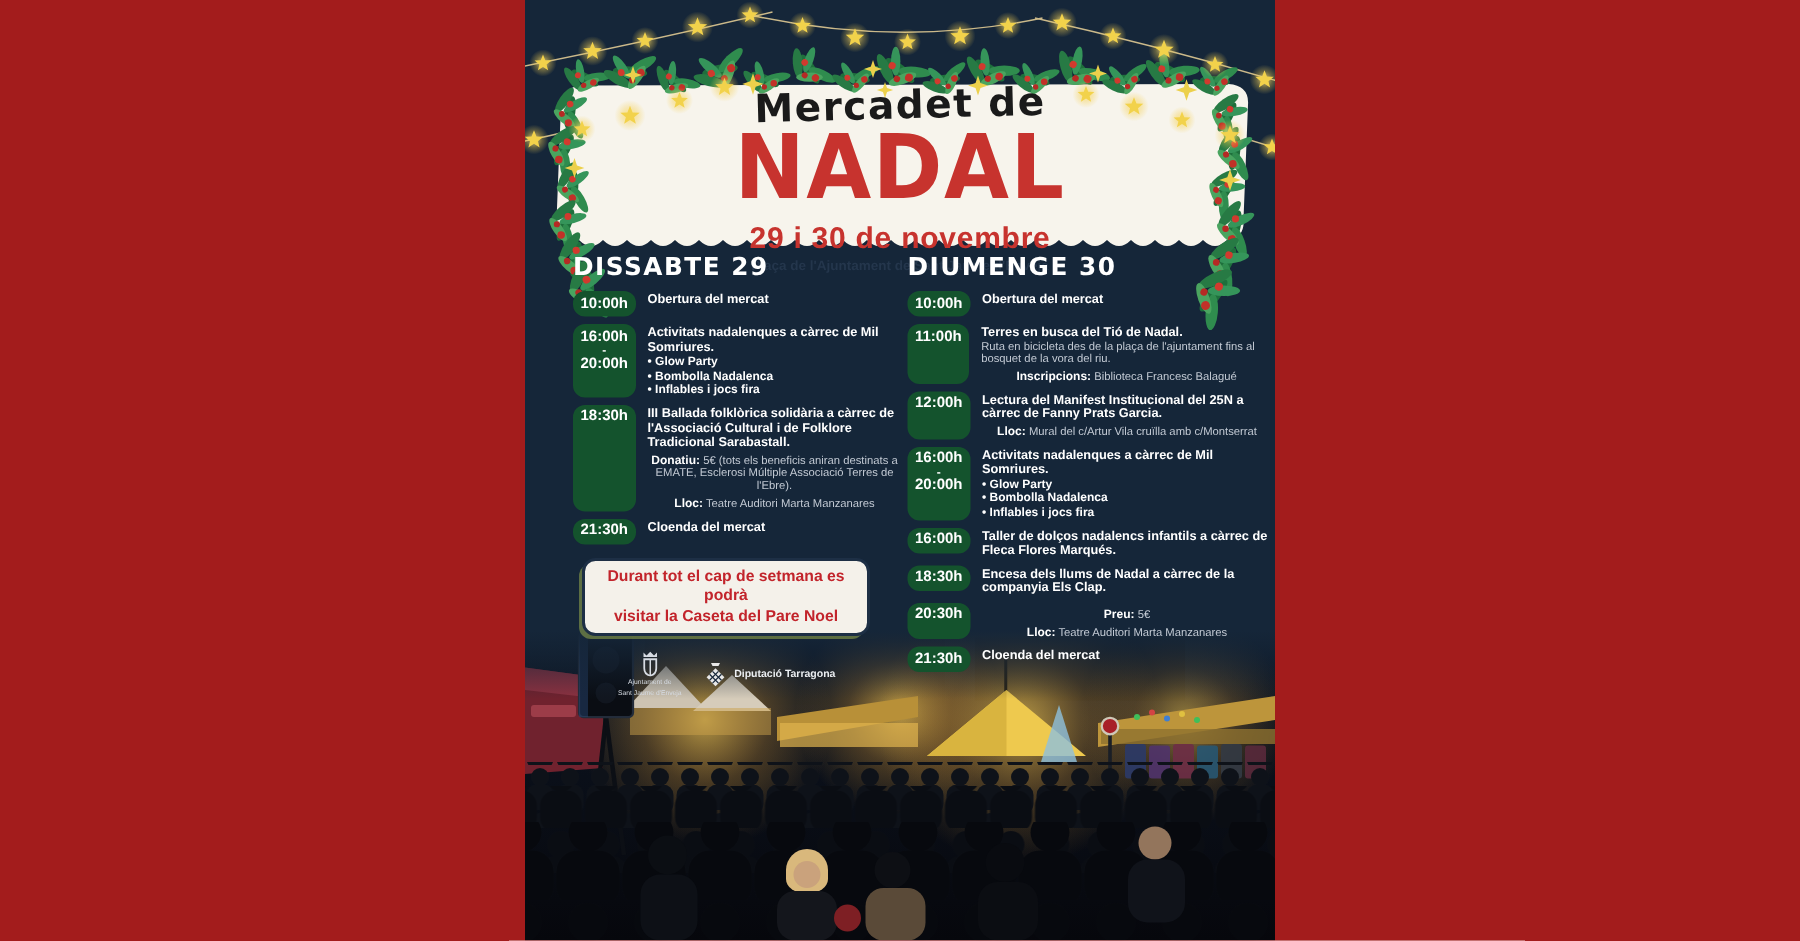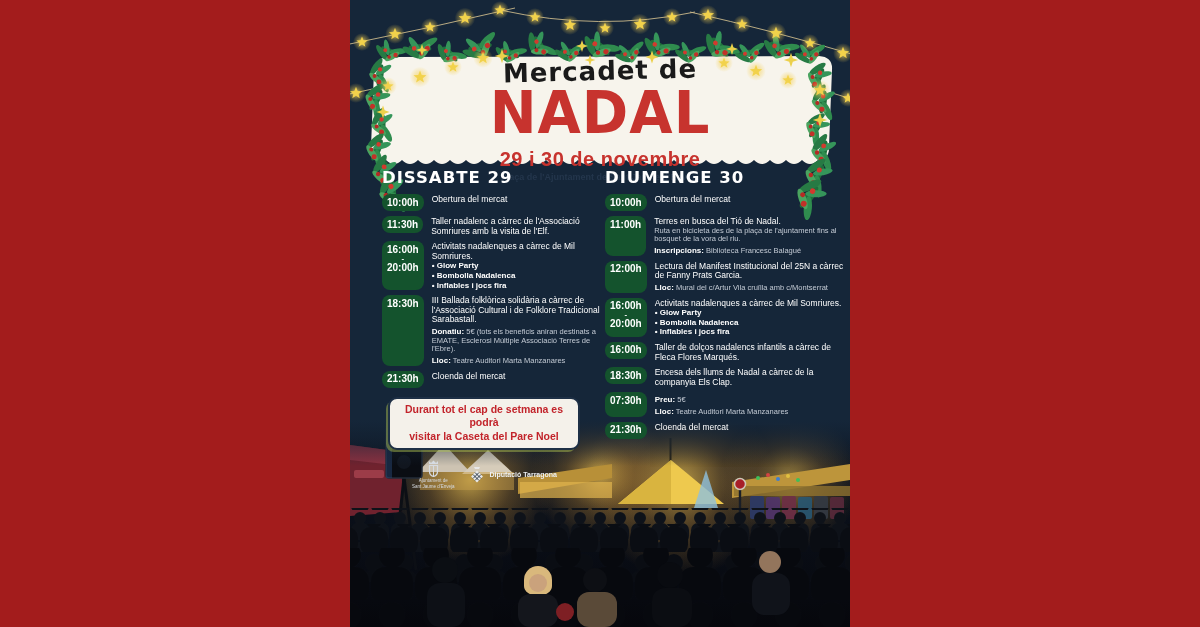--- a/index.html
+++ b/index.html
@@ -23,23 +23,23 @@
   
   .col { position:absolute; top:168px; z-index:4; }
   .col-left  { left:32px;  width:219px; }
   .col-right { left:255px; width:243px; }
   .day-title { color:#ffffff; font-family:"DejaVu Sans", sans-serif; font-weight:bold; font-size:16.5px; letter-spacing:1px; margin-bottom:7px; }
   .row { display:flex; gap:8px; margin-bottom:5px; align-items:flex-start; }
   .badge { background:#14532d; color:#fff; font-weight:bold; font-size:10px; padding:2.5px 5px; border-radius:8px; white-space:nowrap; line-height:1.2; min-width:38px; text-align:center; flex:0 0 auto; }
   .badge.tall { align-self:stretch; display:flex; flex-direction:column; justify-content:flex-start; gap:0px; }
   .badge.tall .sep { font-size:8px; line-height:0.8; }
   .etext { flex:1; padding-top:1px; }
-  .etitle  { color:#ffffff; font-weight:normal; font-size:8.5px; line-height:1.13; }
+  .etitle  { color:#ffffff; font-weight:bold; font-size:8.5px; line-height:1.13; }
   .esub    { color:#c3cad4; font-size:7.5px; line-height:1.16; }
-  .edetail { color:#c3cad4; font-size:7.5px; line-height:1.16; margin-top:2px; }
+  .edetail { color:#c3cad4; font-size:7.5px; line-height:1.16; margin-top:2px;text-align:center; }
   .edetail b { color:#ffffff; font-size:8px; }
   .ebullet { color:#ffffff; font-weight:bold; font-size:8px; line-height:1.2; }
 
   
   .notice { border:2px solid #1d2f45; background:#f4f1ea; border-radius:9px; color:#c2242b; font-weight:bold; font-size:10.5px; line-height:1.3; text-align:center; padding:4px 0; margin:9px 0 10px 6px; width:192px; box-shadow:-3px 3px 0 -1px rgba(180,200,80,0.45); }
   .logos { display:flex; align-items:center; justify-content:center; gap:16px; width:205px; }
   .logo-aj { display:flex; flex-direction:column; align-items:center; color:#d6dbe2; font-size:4.5px; line-height:1.25; text-align:center; gap:1px; }
   .logo-dp { display:flex; align-items:center; gap:5px; color:#eceff2; font-size:7px; font-weight:bold; }
 </style>
 </head>
@@ -286,26 +286,20 @@
     <div class="col col-left">
       <div class="day-title">DISSABTE 29</div>
 
       <div class="row">
         <div class="badge">10:00h</div>
         <div class="etext">
             <div class="etitle">Obertura del mercat</div>
           </div>
       </div>
 
-      <div class="row">
-        <div class="badge">11:30h</div>
-        <div class="etext">
-            <div class="etitle">Taller nadalenc a càrrec de l'Associació Somriures amb la visita de l'Elf.</div>
-          </div>
-      </div>
 
       <div class="row">
         <div class="badge tall">
           <span>16:00h</span>
           <span class="sep">-</span>
           <span>20:00h</span>
         </div>
         <div class="etext">
           <div class="etitle">Activitats nadalenques a càrrec de Mil Somriures.</div>
           <div class="ebullet">• Glow Party</div>
@@ -425,21 +419,21 @@
 
       <div class="row">
         <div class="badge">18:30h</div>
         <div class="etext">
             <div class="etitle">Encesa dels llums de Nadal a càrrec de la companyia Els Clap.</div>
           </div>
       </div>
 
       <div class="row">
         <div class="badge tall">
-          <span>07:30h</span>
+          <span>20:30h</span>
         </div>
         <div class="etext">
           <div class="edetail">
             <b>Preu:</b> <span>5€</span>
           </div>
           <div class="edetail">
             <b>Lloc:</b> <span>Teatre Auditori Marta Manzanares</span>
           </div>
         </div>
       </div>

